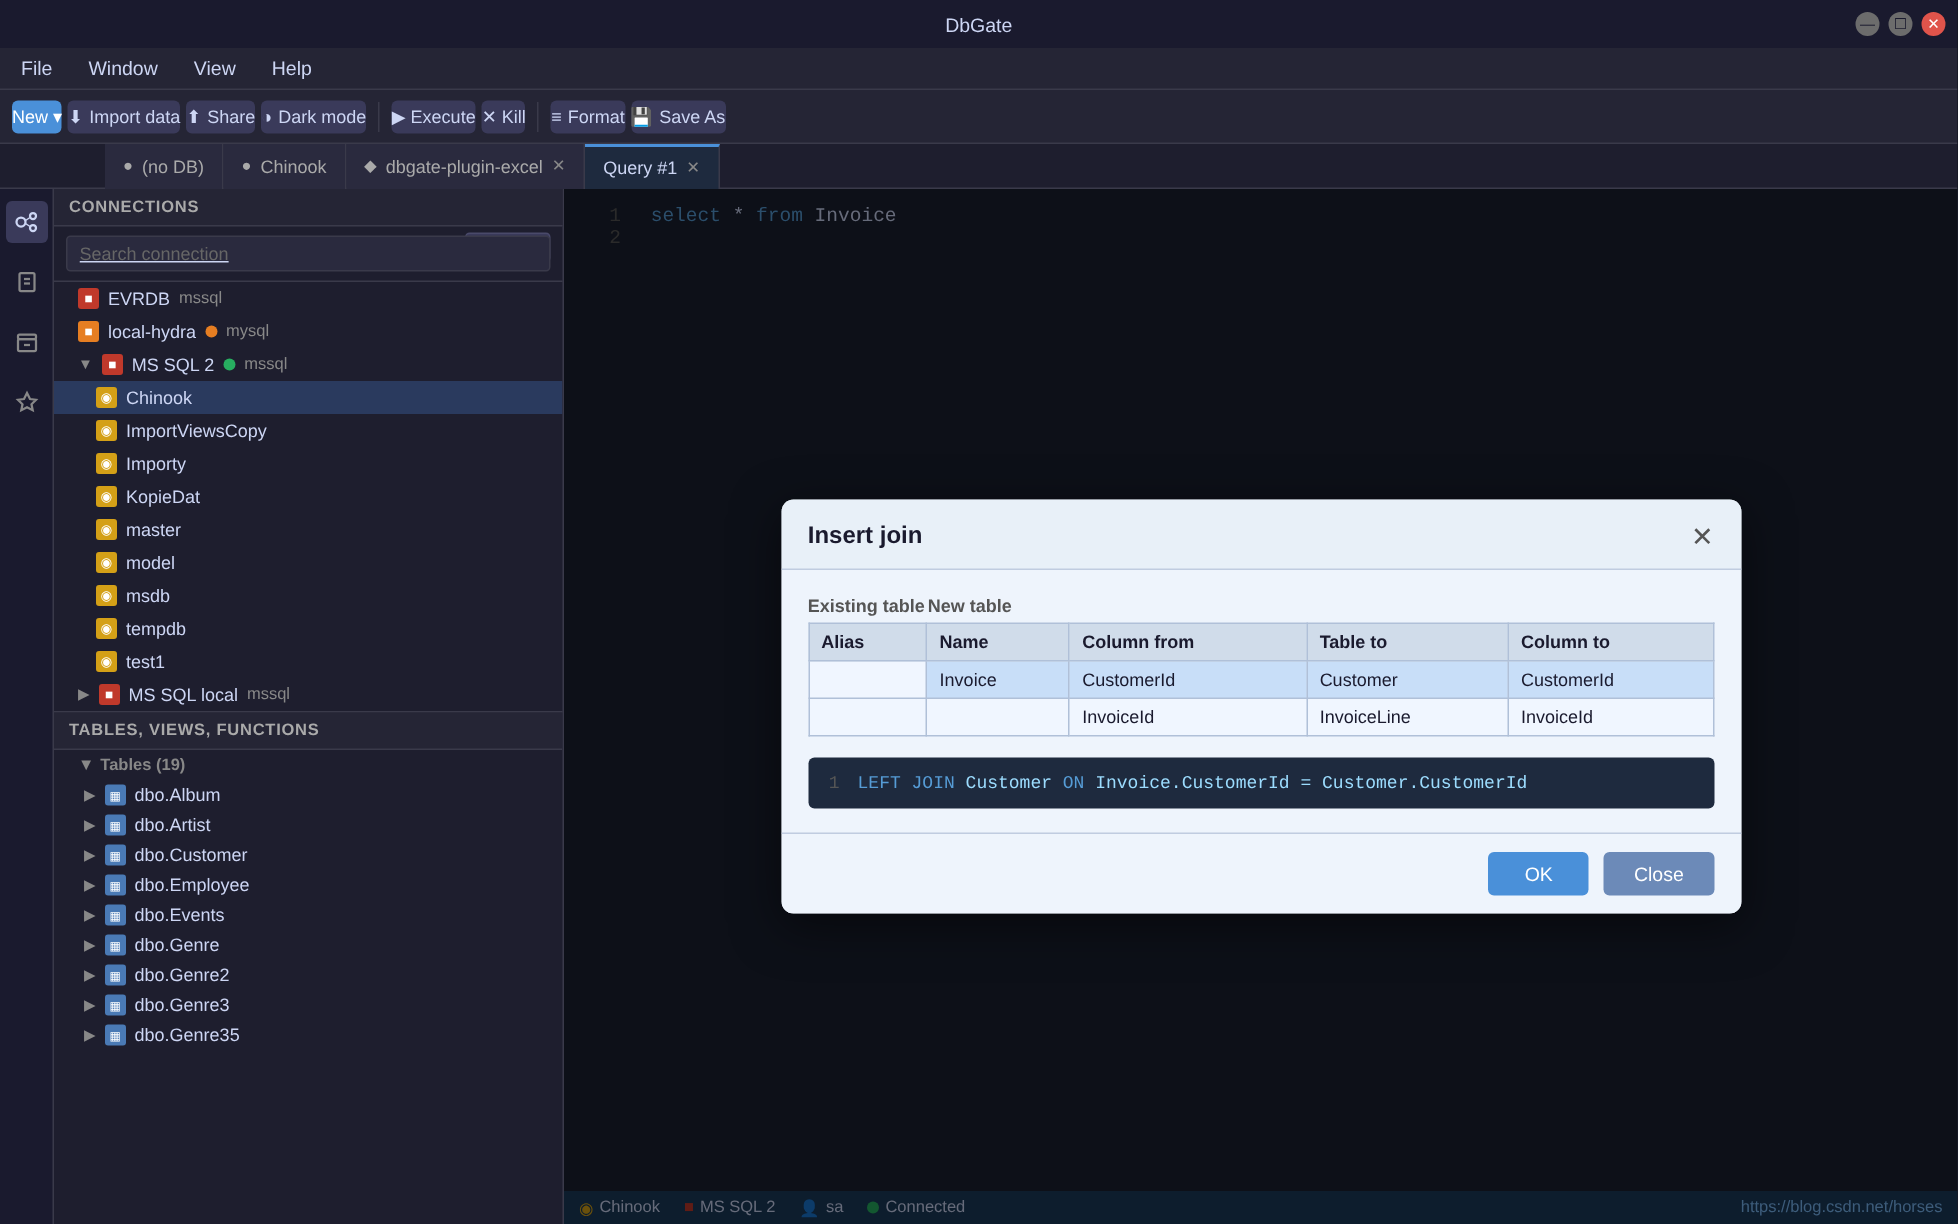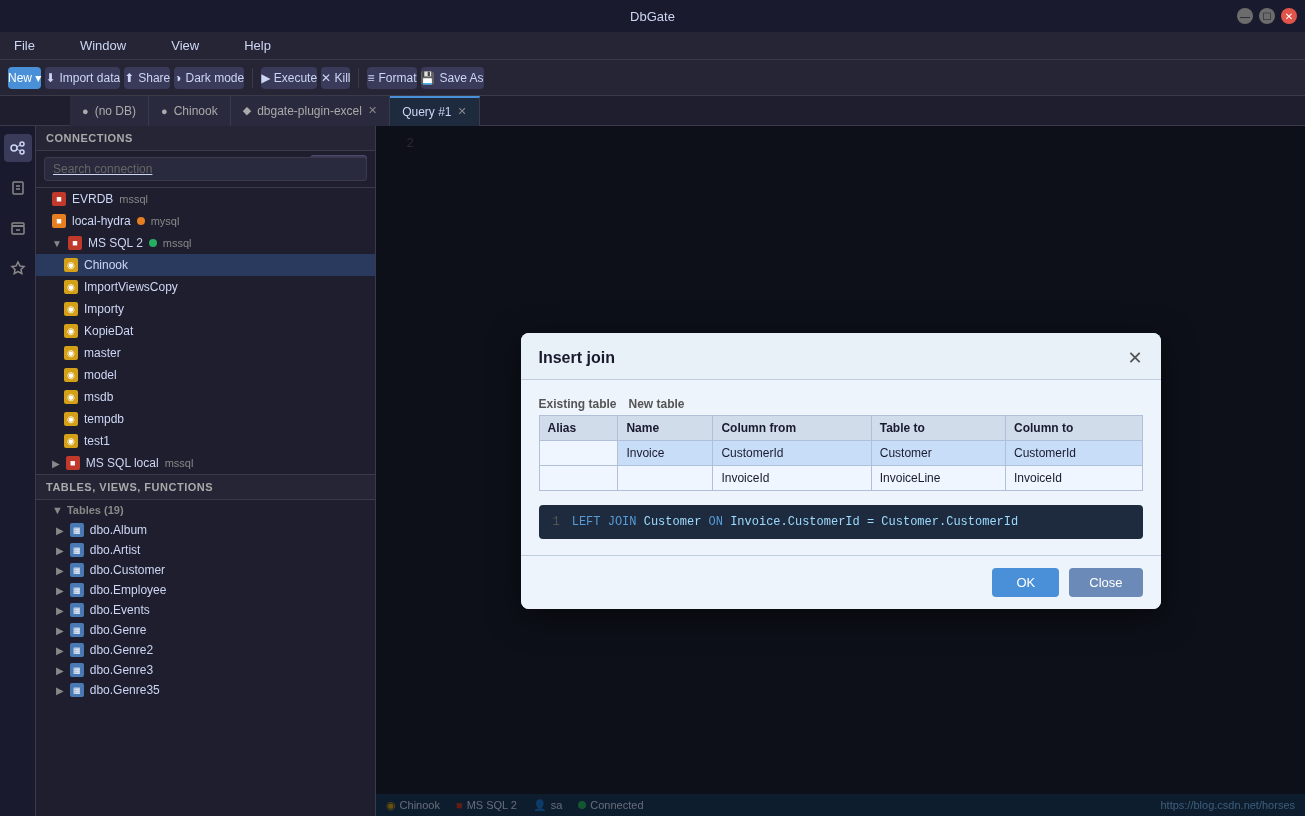--- a/index.html
+++ b/index.html
@@ -8,21 +8,21 @@
     
     .title-bar { background: #1a1a2e; height: 32px; display: flex; align-items: center; justify-content: center; position: relative; }
     .title-bar-title { color: #cdd6f4; font-size: 13px; }
     .title-bar-controls { position: absolute; right: 8px; display: flex; gap: 6px; align-items: center; }
     .title-btn { width: 16px; height: 16px; border-radius: 50%; border: none; cursor: pointer; display: flex; align-items: center; justify-content: center; font-size: 10px; }
     .title-btn.minimize { background: #6c6c6c; color: #1a1a2e; }
     .title-btn.maximize { background: #6c6c6c; color: #1a1a2e; }
     .title-btn.close { background: #e0544b; color: white; }
 
     
-    .menu-bar { background: #252535; height: 28px; display: flex; align-items: center; padding: 0 8px; gap: 33px; border-bottom: 1px solid #3a3a4a; }
+    .menu-bar { background: #252535; height: 28px; display: flex; align-items: center; padding: 0 8px; gap: 12px; border-bottom: 1px solid #3a3a4a; }
     .menu-item { color: #cdd6f4; cursor: pointer; font-size: 13px; padding: 2px 6px; }
 
     
     .toolbar { background: #252535; height: 36px; display: flex; align-items: center; padding: 0 8px; gap: 4px; border-bottom: 1px solid #3a3a4a; }
     .toolbar-btn { background: #3a3a5a; border: none; color: #cdd6f4; padding: 4px 0; border-radius: 4px; cursor: pointer; font-size: 12px; display: flex; align-items: center; gap: 4px; }
     .toolbar-btn.primary { background: #4a90d9; color: white; }
     .toolbar-sep { width: 1px; height: 20px; background: #3a3a4a; margin: 0 4px; }
 
     
     .tab-bar { background: #1e1e2e; display: flex; align-items: center; height: 30px; border-bottom: 1px solid #3a3a4a; padding-left: 70px; }
@@ -339,35 +339,42 @@
           <span class="table-icon">▦</span>
           <span>dbo.Genre35</span>
         </div>
       </div>
     </div>
   </div>
 
   <div class="main-content">
     <div class="editor-area">
       <div>
+        <span class="line-numbers">1</span>
+        <span class="sql-keyword">select</span>
+        <span class="sql-text"> * </span>
+        <span class="sql-keyword">from</span>
+        <span class="sql-text"> Invoice</span>
+      </div>
+      <div>
         <span class="line-numbers">2</span>
       </div>
     </div>
 
     <div class="modal-overlay">
       <div class="modal">
         <div class="modal-header">
           <span class="modal-title">Insert join</span>
           <button class="modal-close">✕</button>
         </div>
         <div class="modal-body">
           <div class="join-layout">
 
             <div class="join-left">
-              <div style="display:flex;gap:10px;margin-bottom:4px;">
+              <div style="display:flex;margin-bottom:4px;">
                 <div style="flex:0 0 80px;">
                   <span class="modal-section-label">Existing table</span>
                 </div>
                 <div style="flex:1;">
                   <span class="modal-section-label">New table</span>
                 </div>
               </div>
               <table class="join-table">
                 <thead>
                   <tr>

